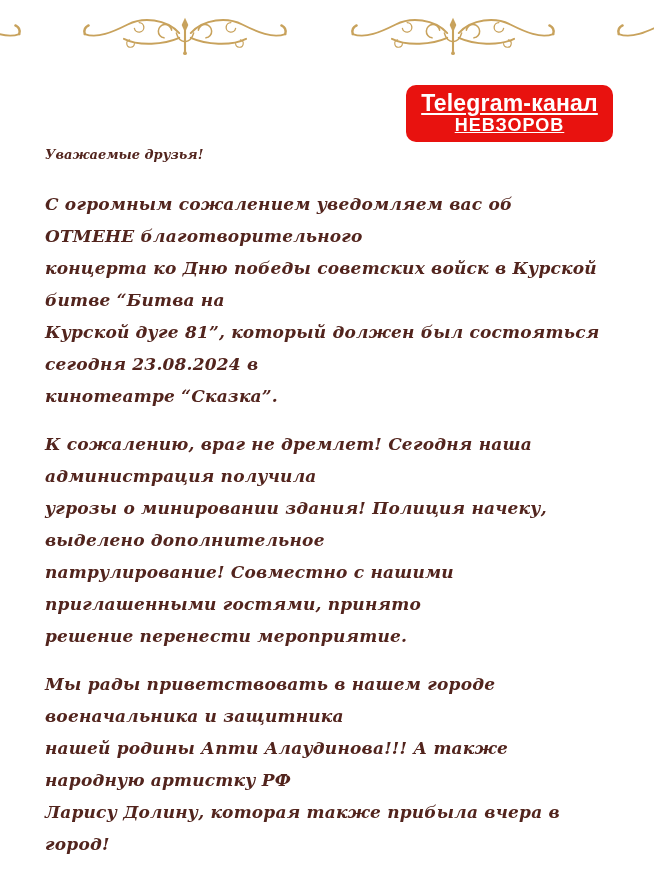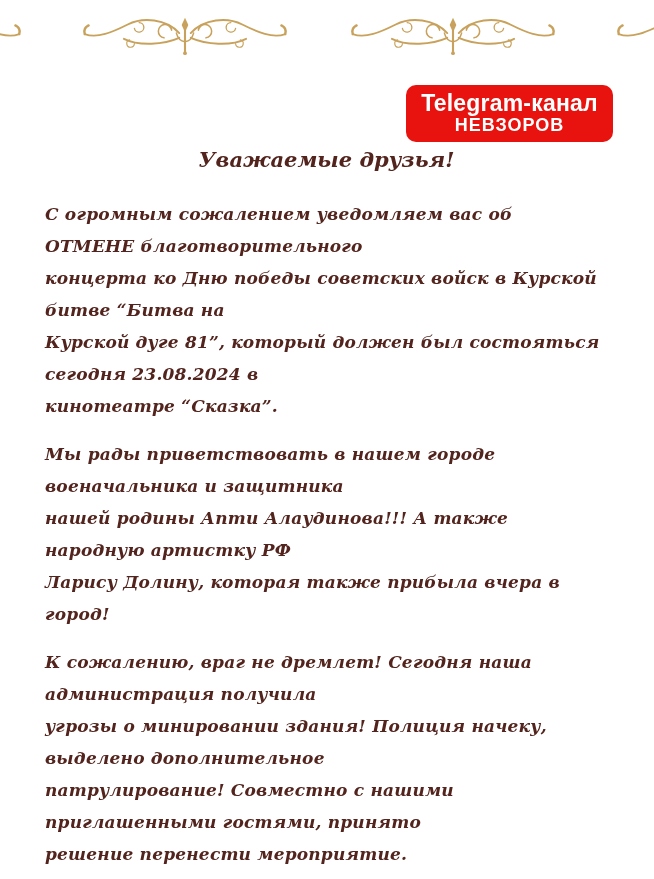--- a/index.html
+++ b/index.html
@@ -38,34 +38,34 @@
     width:207px;height:57px;
     background:var(--badge-bg);
     border-radius:10px;
     display:flex;flex-direction:column;
     align-items:center;justify-content:center;
     color:var(--badge-text);
     font-family:"Liberation Sans",sans-serif;
     font-weight:bold;
     line-height:1.04;
     text-align:center;
+    text-decoration:underline;
   }
   .badge-line1{font-size:23px;letter-spacing:0.2px;}
   .badge-line2{font-size:18px;letter-spacing:1px;}
   
   .content{
     position:absolute;left:45px;top:147px;
     width:563px;
     color:var(--text);
     font-style:italic;
     font-weight:700;
   }
   .title{
-    font-size:21px;
-    text-align:center;
+    font-size:13px;
     margin:0 0 26px 0;
   }
   .para{
     font-size:17px;
     line-height:32px;
     margin:0 0 16px 0;
     white-space:pre-line;
     letter-spacing:0.2px;
   }
   .svg-defs{position:absolute;width:0;height:0;overflow:hidden;}
@@ -116,23 +116,23 @@
     <div class="badge-line1">Telegram-канал</div>
     <div class="badge-line2">НЕВЗОРОВ</div>
   </div>
 
   <div class="content">
     <h1 class="title">Уважаемые друзья!</h1>
     <p class="para">С огромным сожалением уведомляем вас об ОТМЕНЕ благотворительного
 концерта ко Дню победы советских войск в Курской битве “Битва на
 Курской дуге 81”, который должен был состояться сегодня 23.08.2024 в
 кинотеатре “Сказка”.</p>
-    <p class="para">Мы рады приветствовать в нашем городе военачальника и защитника
-нашей родины Апти Алаудинова!!! А также народную артистку РФ
-Ларису Долину, которая также прибыла вчера в город!</p>
     <p class="para">К сожалению, враг не дремлет! Сегодня наша администрация получила
 угрозы о минировании здания! Полиция начеку, выделено дополнительное
 патрулирование! Совместно с нашими приглашенными гостями, принято
 решение перенести мероприятие.</p>
+    <p class="para">Мы рады приветствовать в нашем городе военачальника и защитника
+нашей родины Апти Алаудинова!!! А также народную артистку РФ
+Ларису Долину, которая также прибыла вчера в город!</p>
 
   </div>
 
 </div>
 
 </body></html>

